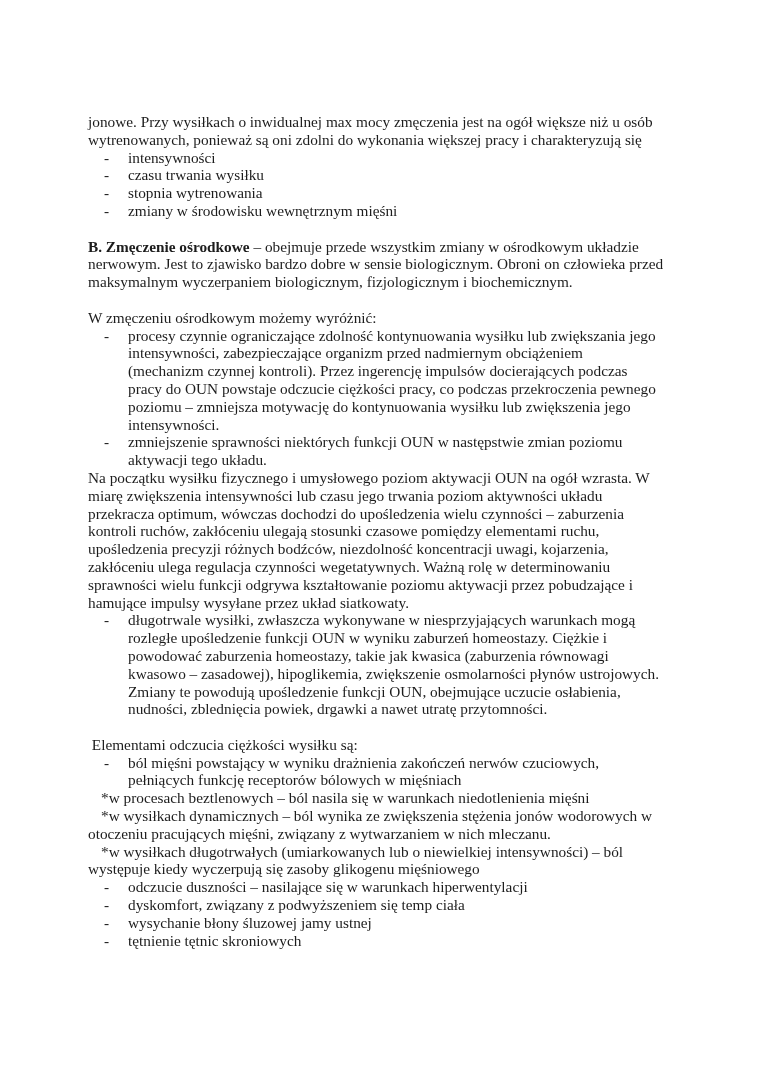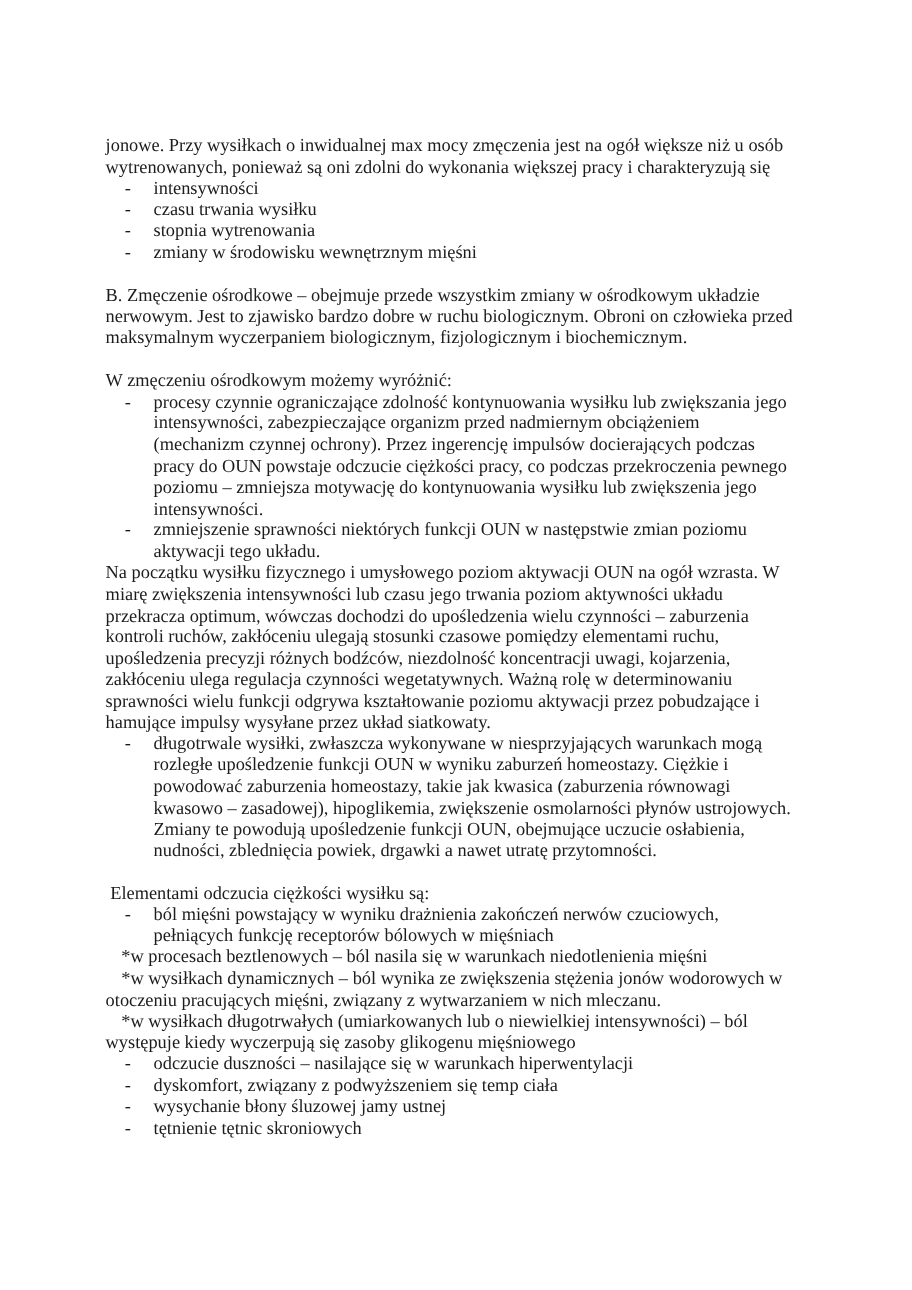--- a/index.html
+++ b/index.html
@@ -22,21 +22,21 @@
     top: 88px;
     width: 610px;
     font-size: 15.3px;
     line-height: 17.8px;
     color: #1c1c1c;
   }
   .line {
     white-space: pre;
   }
   .line b {
-    font-weight: normal;
+    font-weight: bold;
   }
   
   .line.star-indent {
     padding-left: 13px;
   }
   .gap {
     height: 17.8px;
   }
   .li {
     position: relative;
@@ -72,33 +72,33 @@
           <div class="line">stopnia wytrenowania</div>
         </div>
         <div class="li">
           <span class="hyphen">-</span>
           <div class="line">zmiany w środowisku wewnętrznym mięśni</div>
         </div>
       </div>
       <div class="gap"></div>
       <div>
         <div class="line"><b>B. Zmęczenie ośrodkowe</b><span> – obejmuje przede wszystkim zmiany w ośrodkowym układzie</span></div>
-        <div class="line">nerwowym. Jest to zjawisko bardzo dobre w ruchu biologicznym. Obroni on człowieka przed</div>
+        <div class="line">nerwowym. Jest to zjawisko bardzo dobre w sensie biologicznym. Obroni on człowieka przed</div>
         <div class="line">maksymalnym wyczerpaniem biologicznym, fizjologicznym i biochemicznym.</div>
       </div>
       <div class="gap"></div>
       <div>
         <div class="line">W zmęczeniu ośrodkowym możemy wyróżnić:</div>
       </div>
       <div>
         <div class="li">
           <span class="hyphen">-</span>
           <div class="line">procesy czynnie ograniczające zdolność kontynuowania wysiłku lub zwiększania jego</div>
           <div class="line">intensywności, zabezpieczające organizm przed nadmiernym obciążeniem</div>
-          <div class="line">(mechanizm czynnej ochrony). Przez ingerencję impulsów docierających podczas</div>
+          <div class="line">(mechanizm czynnej kontroli). Przez ingerencję impulsów docierających podczas</div>
           <div class="line">pracy do OUN powstaje odczucie ciężkości pracy, co podczas przekroczenia pewnego</div>
           <div class="line">poziomu – zmniejsza motywację do kontynuowania wysiłku lub zwiększenia jego</div>
           <div class="line">intensywności.</div>
         </div>
         <div class="li">
           <span class="hyphen">-</span>
           <div class="line">zmniejszenie sprawności niektórych funkcji OUN w następstwie zmian poziomu</div>
           <div class="line">aktywacji tego układu.</div>
         </div>
       </div>

